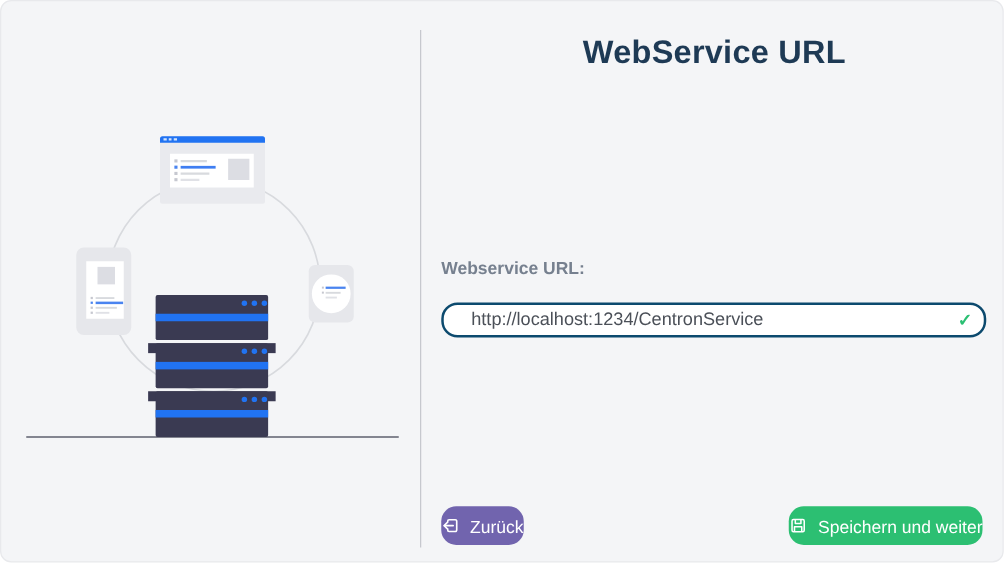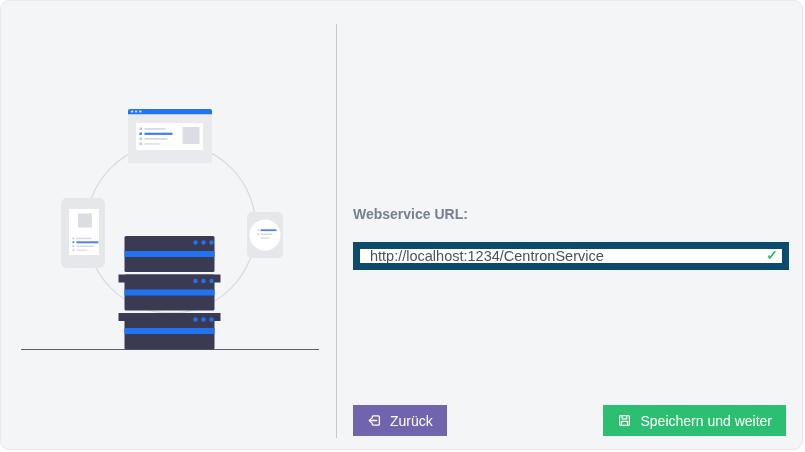--- a/index.html
+++ b/index.html
@@ -27,32 +27,32 @@
   }
 
   .form-group { position:absolute; left:16px; top:205px; width:436px; }
   .field-label {
     display:block; font-size:14px; font-weight:bold; color:#76808f;
     margin-bottom:20px;
   }
   .input-wrap { position:relative; }
   .url-input {
     width:100%; box-sizing:border-box; height:28px;
-    border:7px solid #0c4a6e; border-radius:0; background:#ffffff;
-    padding:0 30px 0 10px; font-size:14.5px; color:#4b5058;
+    border:2px solid #0c4a6e; border-radius:13px; background:#ffffff;
+    padding:0 30px 0 22px; font-size:14.5px; color:#4b5058;
     font-family:"Liberation Sans", sans-serif; outline:none;
   }
   .check {
     position:absolute; right:11px; top:50%; transform:translateY(-54%);
     color:#2abf72; font-size:14px; font-weight:bold; line-height:1;
   }
 
   .btn {
     display:inline-flex; align-items:center; gap:8px; height:31px;
-    padding:0 14px; border:none; border-radius:0; color:#ffffff;
+    padding:0 0; border:none; border-radius:12px; color:#ffffff;
     font-size:14px; font-family:"Liberation Sans", sans-serif; cursor:pointer;
     line-height:1;
   }
   .btn svg { display:block; }
   .btn-back { position:absolute; left:16px; bottom:17px; background:#7164ae; }
   .btn-save { position:absolute; right:20px; bottom:17px; background:#2cbf72; }
 </style>
 </head>
 <body>
 
@@ -129,20 +129,21 @@
           <circle cx="202.5" cy="318.5" r="2.2" fill="#2173f2"></circle>
           <circle cx="210.5" cy="318.5" r="2.2" fill="#2173f2"></circle>
           <rect x="123.5" y="327" width="90" height="6" fill="#2173f2"></rect>
         </g>
       </svg>
     </div>
 
     <div class="v-divider"></div>
 
     <div class="right-panel">
+      <h1 class="page-title">WebService URL</h1>
 
       <div class="form-group">
         <label class="field-label">Webservice URL:</label>
         <div class="input-wrap">
           <input class="url-input" type="text" value="http://localhost:1234/CentronService" style="">
           <span class="check">✓</span>
         </div>
       </div>
 
       <button class="btn btn-back">

